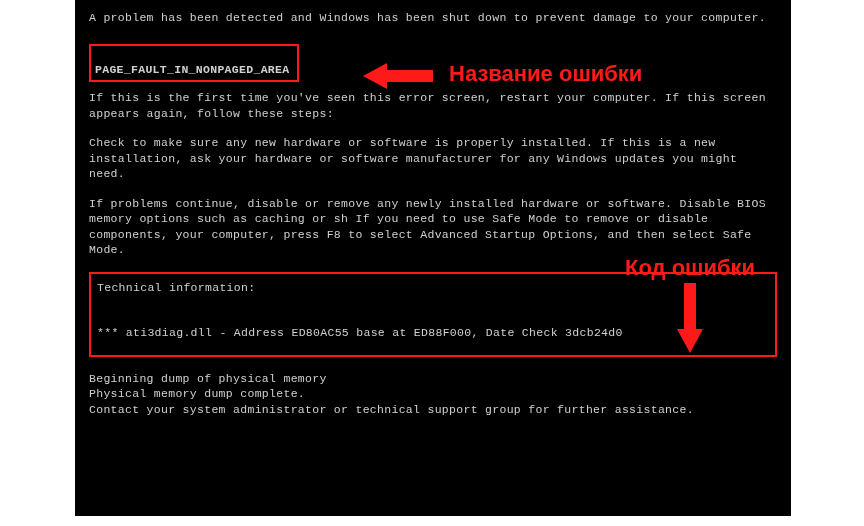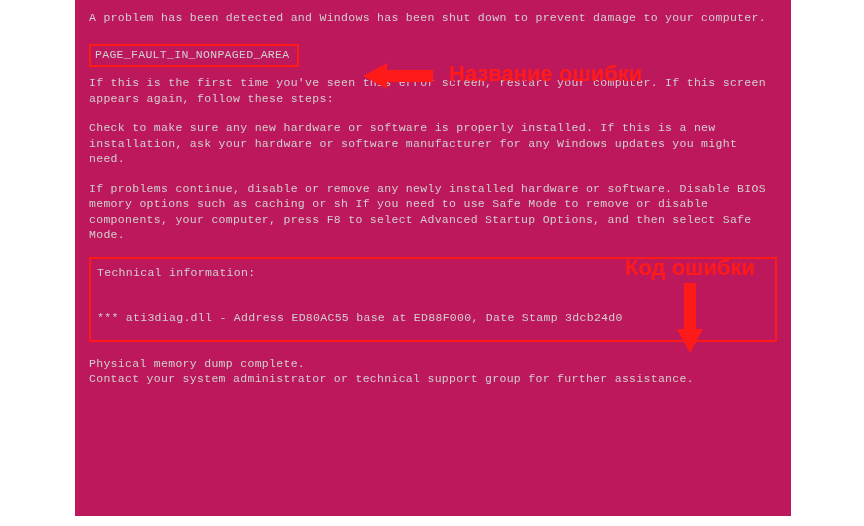--- a/index.html
+++ b/index.html
@@ -13,40 +13,41 @@
       background: #ffffff;
       overflow: hidden;
       position: relative;
     }
     .bsod-screen {
       position: absolute;
       left: 75px;
       top: 0;
       width: 716px;
       height: 516px;
-      background: #be185d;
+      background: #000000;
       color: #d0d0d0;
       font-family: "Lucida Console", "Courier New", monospace;
       font-size: 11.5px;
       line-height: 1.35;
       padding: 10px 14px 10px 14px;
       letter-spacing: 0.3px;
     }
     .bsod-line {
       white-space: pre-wrap;
       word-wrap: break-word;
     }
     .bsod-block {
       margin-bottom: 14px;
     }
     .error-name-box {
       border: 2.5px solid #ff1a1a;
       display: inline-block;
-      padding: 1px 8px 3px 4px;
+      padding: 16px 8px 3px 4px;
       margin: 4px 0 8px 0;
+      font-weight: bold;
     }
     .tech-box {
       border: 2.5px solid #ff1a1a;
       padding: 6px 8px 14px 6px;
       margin: 6px 0 14px 0;
     }
     .tech-box .bsod-line {
       margin-bottom: 6px;
     }
     .tech-box .bsod-line:last-child {
@@ -97,23 +98,24 @@
   <div class="bsod-block bsod-line">If this is the first time you've seen this error screen, restart your computer. If this screen appears again, follow these steps:</div>
 
   <div class="bsod-block bsod-line">Check to make sure any new hardware or software is properly installed. If this is a new installation, ask your hardware or software manufacturer for any Windows updates you might need.</div>
 
   <div class="bsod-block bsod-line">If problems continue, disable or remove any newly installed hardware or software. Disable BIOS memory options such as caching or sh If you need to use Safe Mode to remove or disable components, your computer, press F8 to select Advanced Startup Options, and then select Safe Mode.</div>
 
   <div class="tech-box">
     <div class="bsod-line">Technical information:</div>
     <div class="bsod-line" style="height:6px"></div>
     <div class="bsod-line" style="height:6px"></div>
-    <div class="bsod-line">*** ati3diag.dll - Address ED80AC55 base at ED88F000, Date Stamp 3dcb24d0</div>
+    <div class="bsod-line">*** ati3diag.dll - Address ED80AC55 base at ED88F000, Date Check 3dcb24d0</div>
   </div>
 
+  <div class="bsod-line">Beginning dump of physical memory</div>
   <div class="bsod-line">Physical memory dump complete.</div>
   <div class="bsod-line">Contact your system administrator or technical support group for further assistance.</div>
 
 </div>
 
 <div class="annotation-row annot-error-name">
   <svg class="arrow-svg" width="70" height="30" viewBox="0 0 70 30">
     <polygon points="0,15 24,2 24,9 70,9 70,21 24,21 24,28" fill="#ff1a1a"></polygon>
   </svg>
   <span class="annotation-label">Название ошибки</span>

